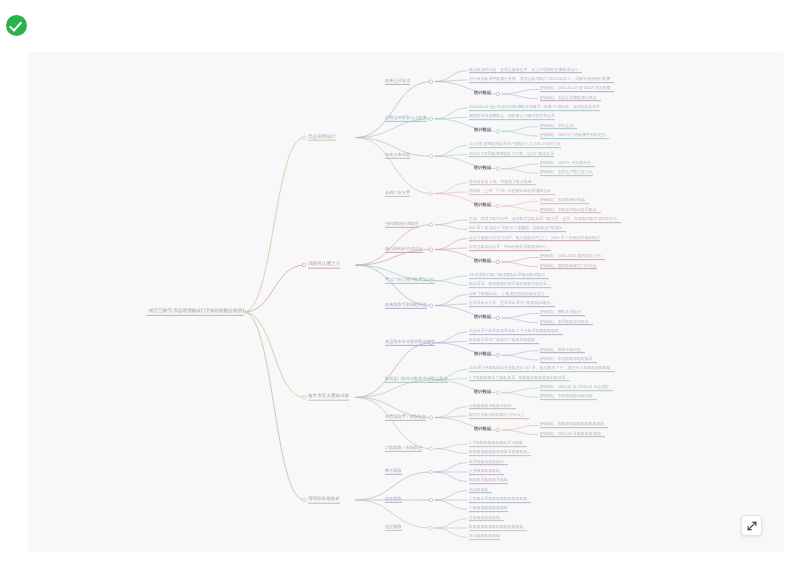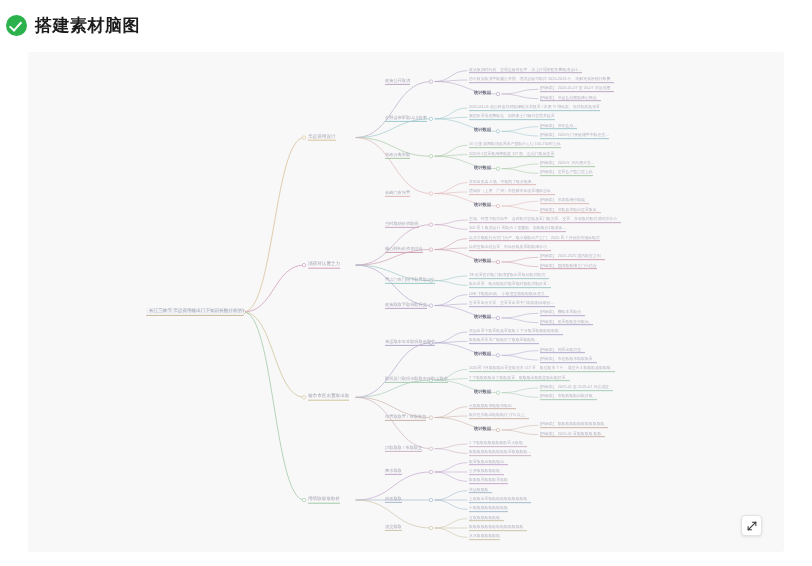--- a/index.html
+++ b/index.html
@@ -114,21 +114,20 @@
     justify-content: center;
     cursor: pointer;
   }
   #expand-button svg { display: block; }
 </style>
 </head>
 <body>
 
 <div id="app-header">
   <div id="status-check"></div>
-  <div id="page-title">搭建素材脑图</div>
 </div>
 
 <div id="mindmap-canvas">
 
   <svg id="mindmap-svg" viewBox="0 0 756 500" xmlns="http://www.w3.org/2000/svg">
       <path d="M216,260 C246,260 246,85.55555555555556 276,85.55555555555556" stroke="#d8c39a" stroke-width="0.8" fill="none" stroke-linecap="round"></path>
       <circle cx="276" cy="85.55555555555556" r="1.7" fill="#ffffff" stroke="#d8c39a" stroke-width="0.7"></circle>
       <path d="M328,85.55555555555556 C365.5,85.55555555555556 365.5,29.555555555555557 403,29.555555555555557" stroke="#b9a9c4" stroke-width="0.7" fill="none" stroke-linecap="round"></path>
       <circle cx="403" cy="29.555555555555557" r="1.7" fill="#ffffff" stroke="#b9a9c4" stroke-width="0.7"></circle>
       <path d="M407,29.555555555555557 C423,29.555555555555557 423,18.666666666666668 439,18.666666666666668" stroke="#b9a9c4" stroke-width="0.6" fill="none" stroke-linecap="round"></path>

